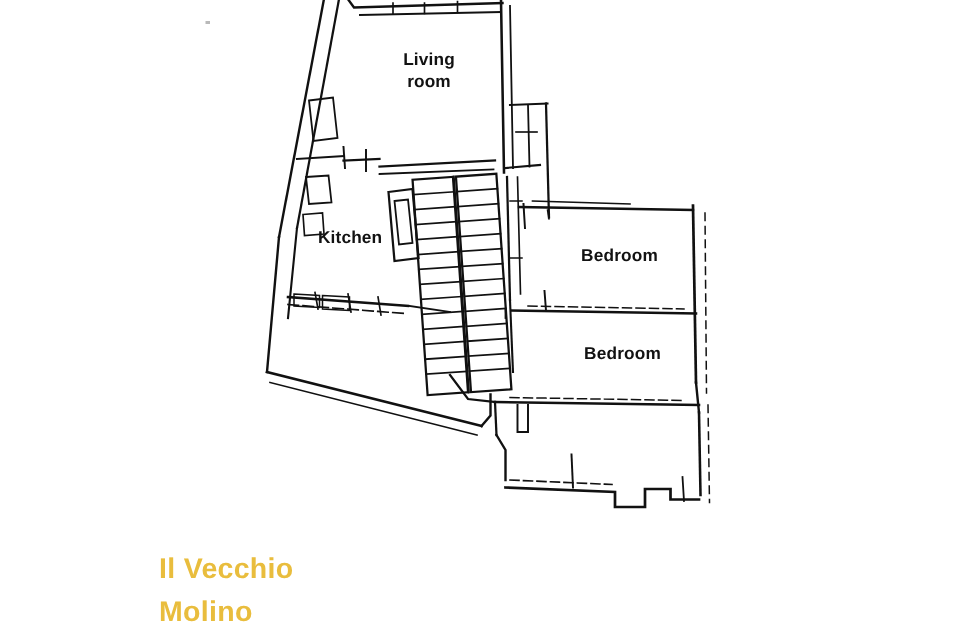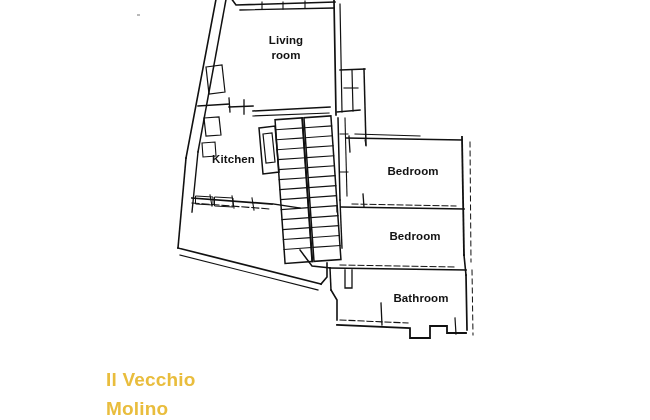--- a/index.html
+++ b/index.html
@@ -213,20 +213,19 @@
 
   <div class="room-label" id="label-living-room">Living
 room</div>
 
   <div class="room-label" id="label-kitchen">Kitchen</div>
 
   <div class="room-label" id="label-bedroom-1">Bedroom</div>
 
   <div class="room-label" id="label-bedroom-2">Bedroom</div>
 
-  <div class="room-label" id="label-bathroom">Bathroom</div>
 
   <div class="speck" id="dust-speck"></div>
 
   <div id="property-title">Il Vecchio
 Molino</div>
 
 </div>
 
 </body></html>

